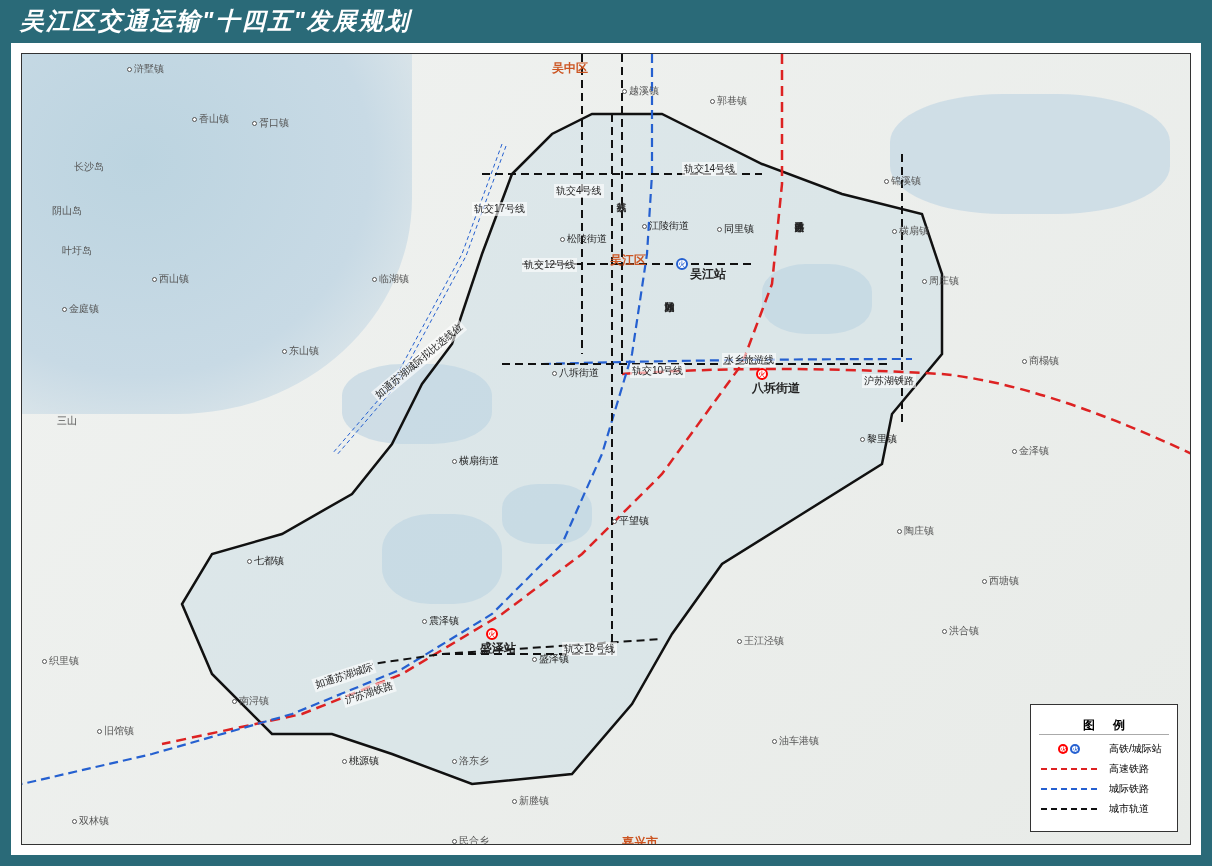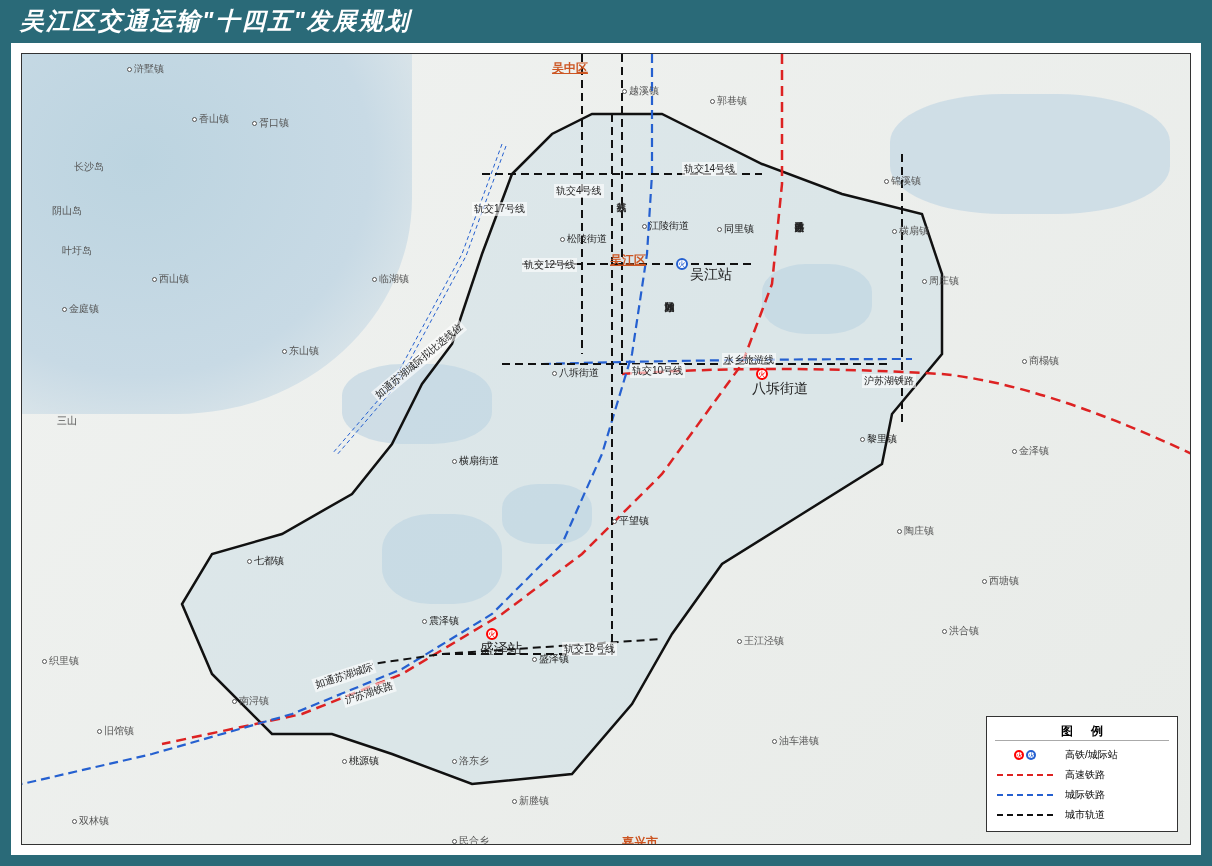--- a/index.html
+++ b/index.html
@@ -78,21 +78,21 @@
   .boundary {
     position: absolute;
   }
   .place {
     position: absolute;
     font-size: 10px;
     color: #555;
     white-space: nowrap;
   }
   .place.inside { color: #222; }
-  .place.red { color: #c52; font-weight: bold; font-size: 12px; text-decoration: underline; }
+  .place.red { color: #c52; font-weight: bold; font-size: 12px; }
   .place .dot {
     display: inline-block;
     width: 5px; height: 5px;
     border: 1px solid #555;
     border-radius: 50%;
     margin-right: 2px;
     vertical-align: middle;
     background: #fff;
   }
   .line-label {
@@ -111,32 +111,33 @@
     background: #fff;
     font-size: 8px;
     text-align: center;
     line-height: 10px;
     color: red;
     transform: translate(-50%,-50%);
   }
   .station.blue { border-color: #2560d0; color: #2560d0; }
   .station-label {
     position: absolute;
-    font-size: 14px;
+    font-size: 12px;
     color: #222;
     white-space: nowrap;
+    font-weight: bold;
   }
   .legend {
     position: absolute;
     right: 12px;
     bottom: 12px;
-    width: 192px;
+    width: 148px;
     background: #fff;
     border: 1px solid #333;
-    padding: 6px 8px;
+    padding: 12px 8px;
     font-size: 10px;
   }
   .legend-title {
     text-align: center;
     font-size: 12px;
     font-weight: bold;
     letter-spacing: 18px;
     padding-left: 18px;
     border-bottom: 1px solid #aaa;
     margin-bottom: 4px;

